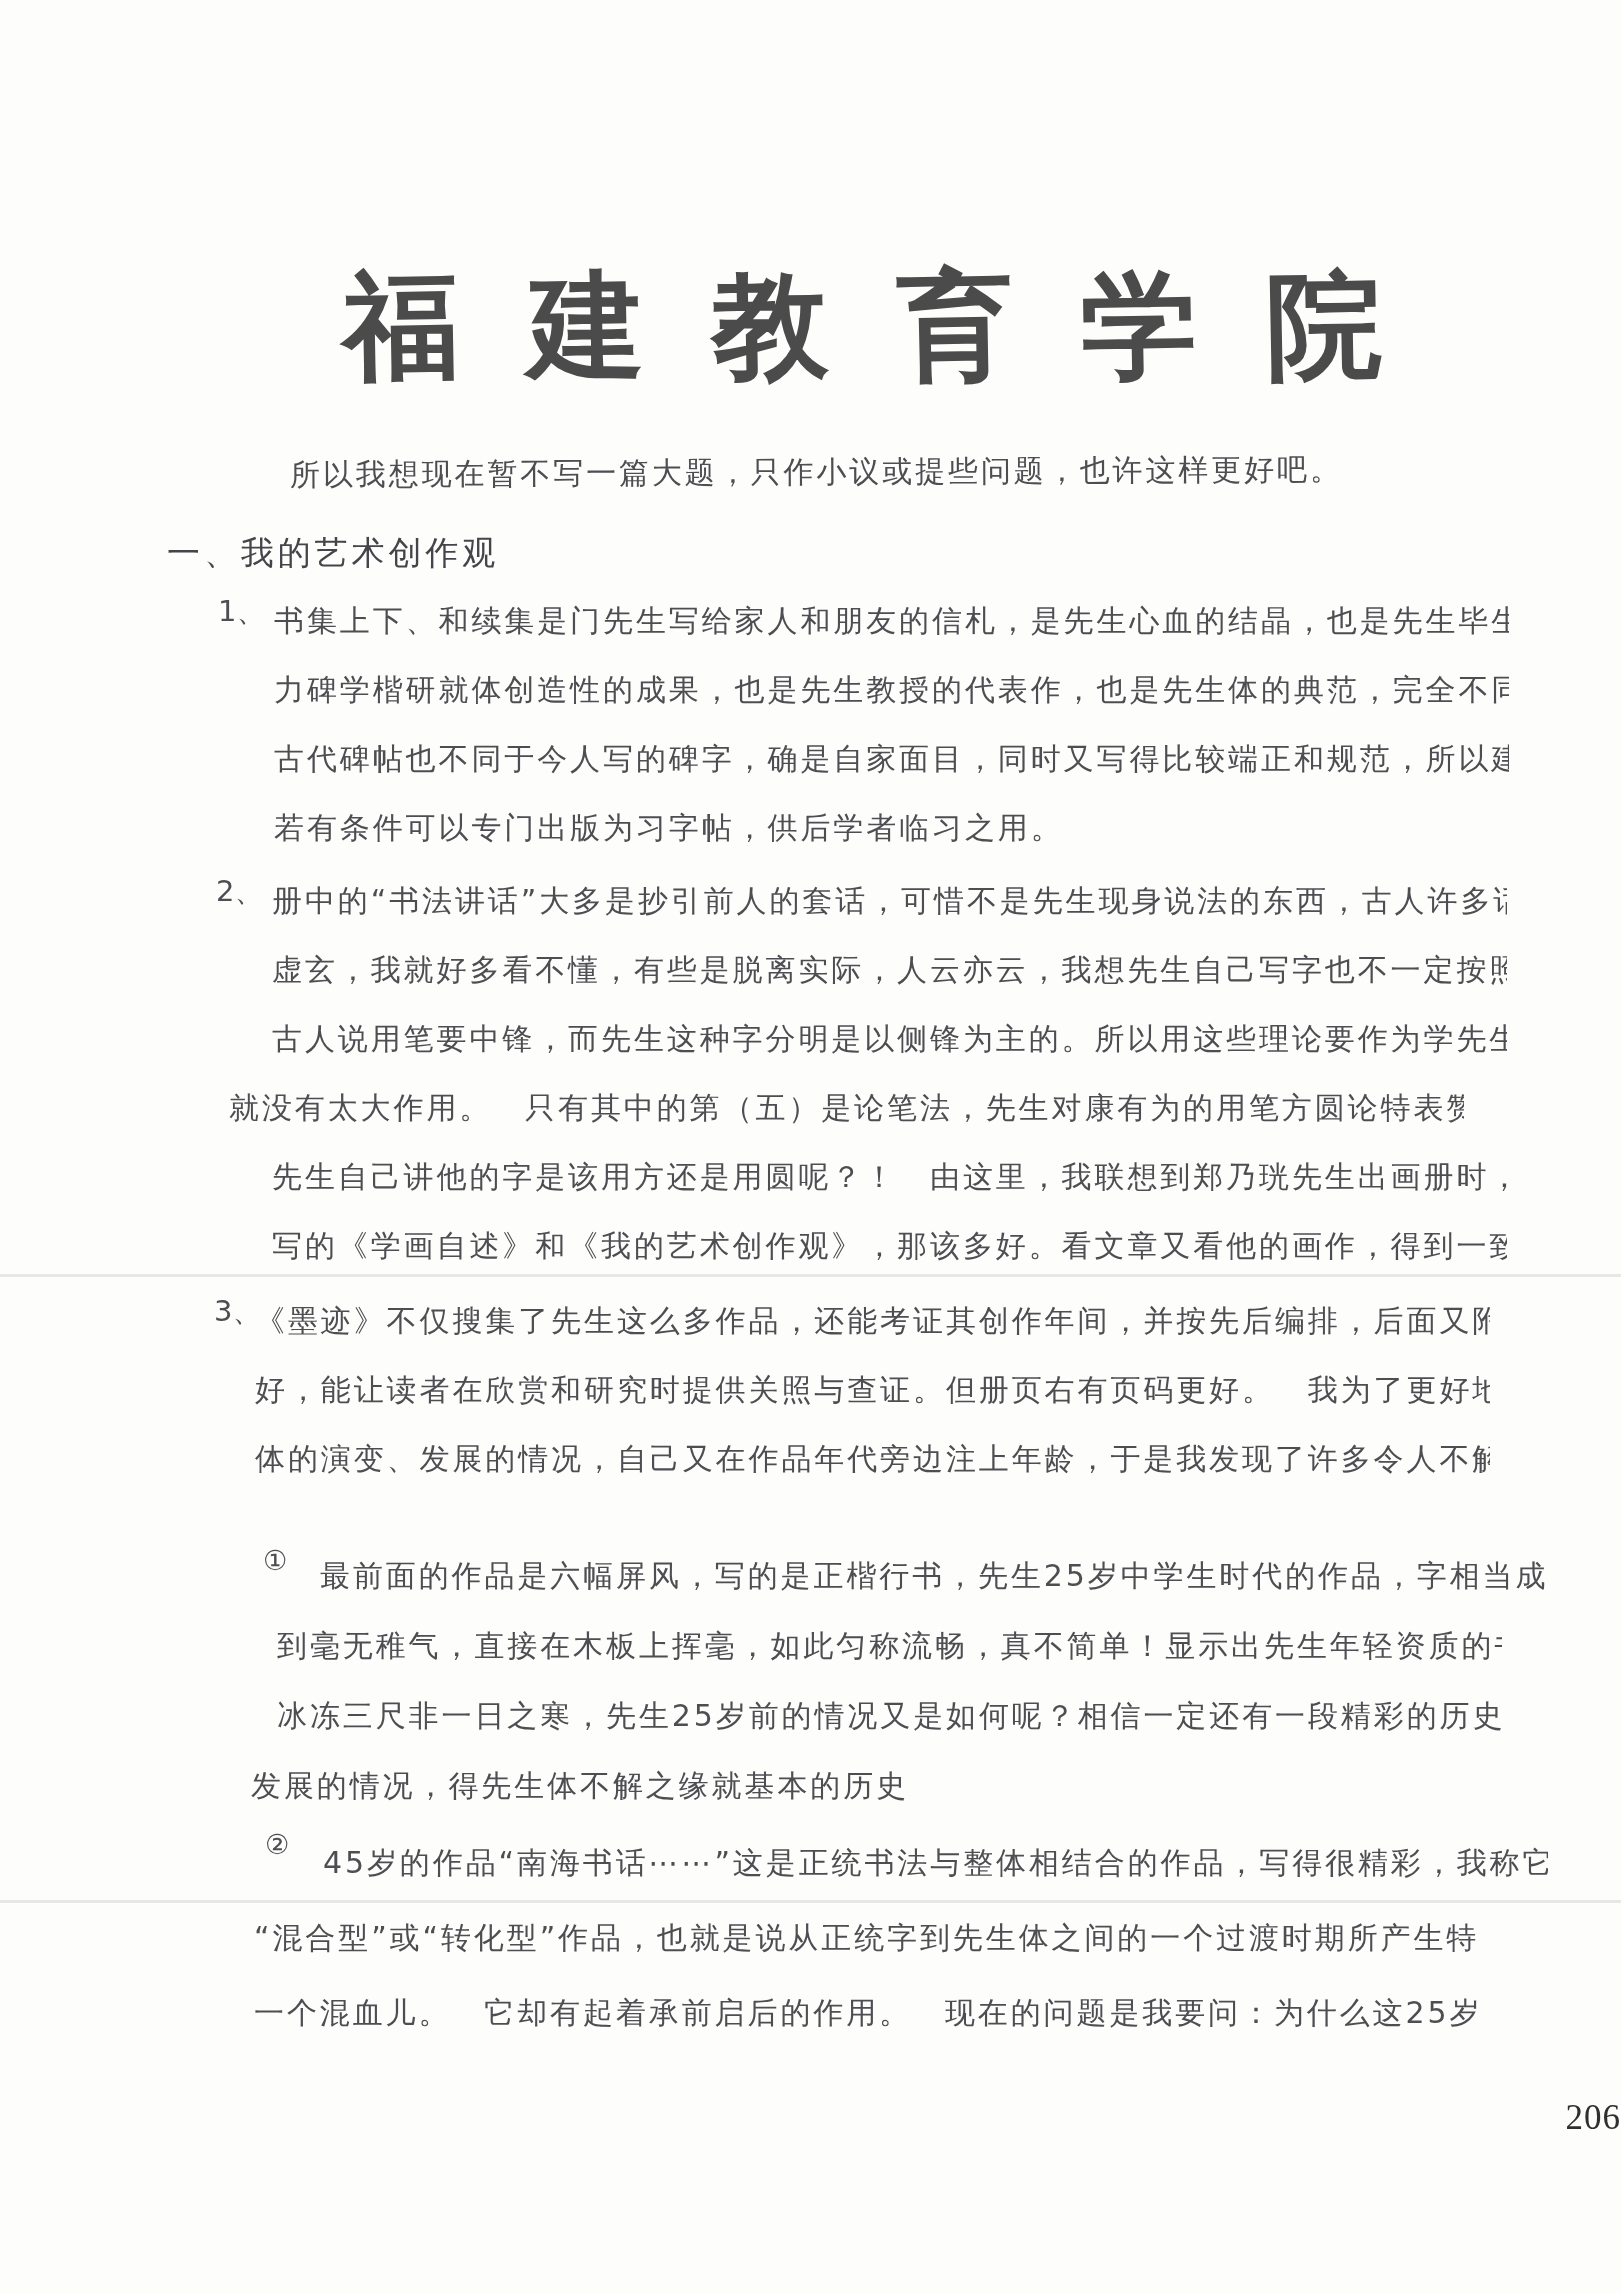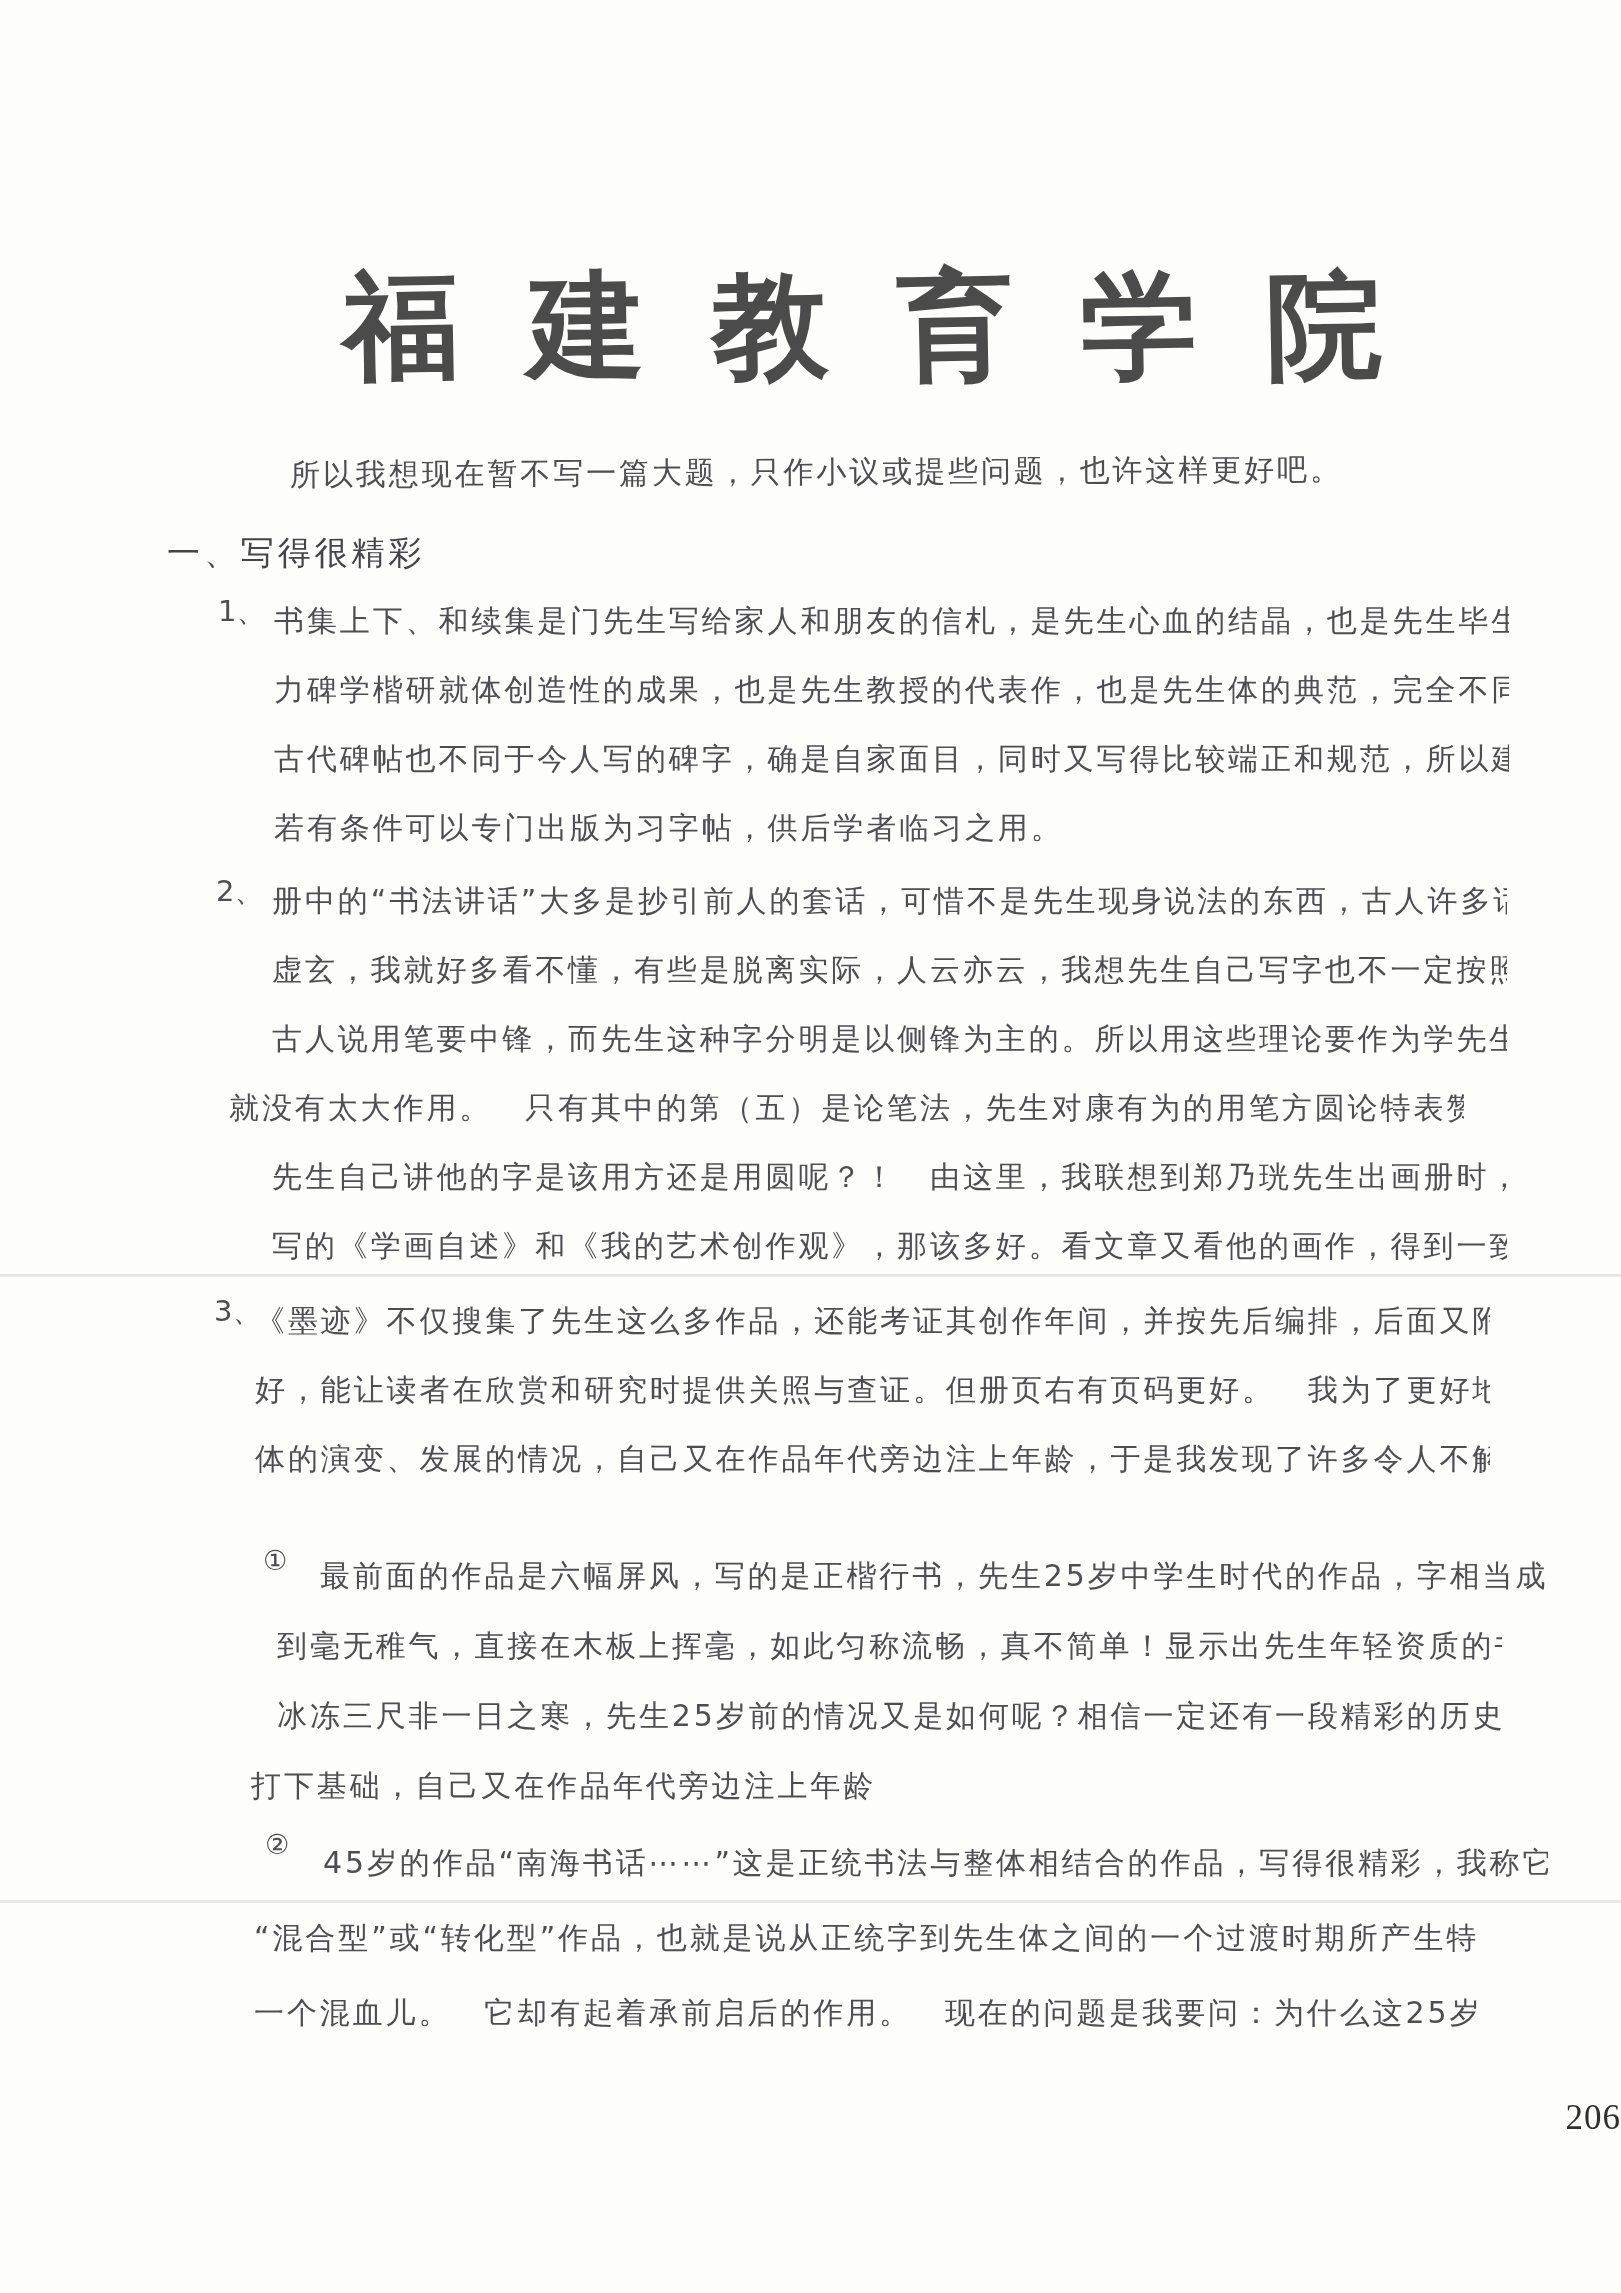--- a/index.html
+++ b/index.html
@@ -76,21 +76,21 @@
     <span>福</span>
     <span>建</span>
     <span>教</span>
     <span>育</span>
     <span>学</span>
     <span>院</span>
   </div>
 
   <div class="hand intro">所以我想现在暂不写一篇大题，只作小议或提些问题，也许这样更好吧。</div>
 
-  <div class="hand section-heading">一、写得很精彩</div>
+  <div class="hand section-heading">一、我的艺术创作观</div>
 
   <div class="num-item" id="item1">
     <div class="marker">1、</div>
     <div class="lines">
       <div class="hand">书集上下、和续集是门先生写给家人和朋友的信札，是先生心血的结晶，也是先生毕生致</div>
       <div class="hand">力碑学楷研就体创造性的成果，也是先生教授的代表作，也是先生体的典范，完全不同于其他</div>
       <div class="hand">古代碑帖也不同于今人写的碑字，确是自家面目，同时又写得比较端正和规范，所以建议以后</div>
       <div class="hand">若有条件可以专门出版为习字帖，供后学者临习之用。</div>
     </div>
   </div>
@@ -115,21 +115,21 @@
       <div class="hand">体的演变、发展的情况，自己又在作品年代旁边注上年龄，于是我发现了许多令人不解的问题：</div>
     </div>
   </div>
 
   <div class="num-item sub" id="sub1">
     <div class="marker">①</div>
     <div class="lines">
       <div class="hand">最前面的作品是六幅屏风，写的是正楷行书，先生25岁中学生时代的作品，字相当成熟老</div>
       <div class="hand shift-left">到毫无稚气，直接在木板上挥毫，如此匀称流畅，真不简单！显示出先生年轻资质的书法才华。然而</div>
       <div class="hand shift-left">冰冻三尺非一日之寒，先生25岁前的情况又是如何呢？相信一定还有一段精彩的历史和磨炼的经历，才便</div>
-      <div class="hand shift-left-lg">打下基础，自己又在作品年代旁边注上年龄</div>
+      <div class="hand shift-left-lg">发展的情况，得先生体不解之缘就基本的历史</div>
     </div>
   </div>
 
   <div class="num-item sub" id="sub2">
     <div class="marker">②</div>
     <div class="lines">
       <div class="hand">45岁的作品“南海书话⋯⋯”这是正统书法与整体相结合的作品，写得很精彩，我称它为</div>
       <div class="hand shift-left-lg">“混合型”或“转化型”作品，也就是说从正统字到先生体之间的一个过渡时期所产生特殊的</div>
       <div class="hand shift-left-lg">一个混血儿。　它却有起着承前启后的作用。　现在的问题是我要问：为什么这25岁到45岁这段漫</div>
     </div>

